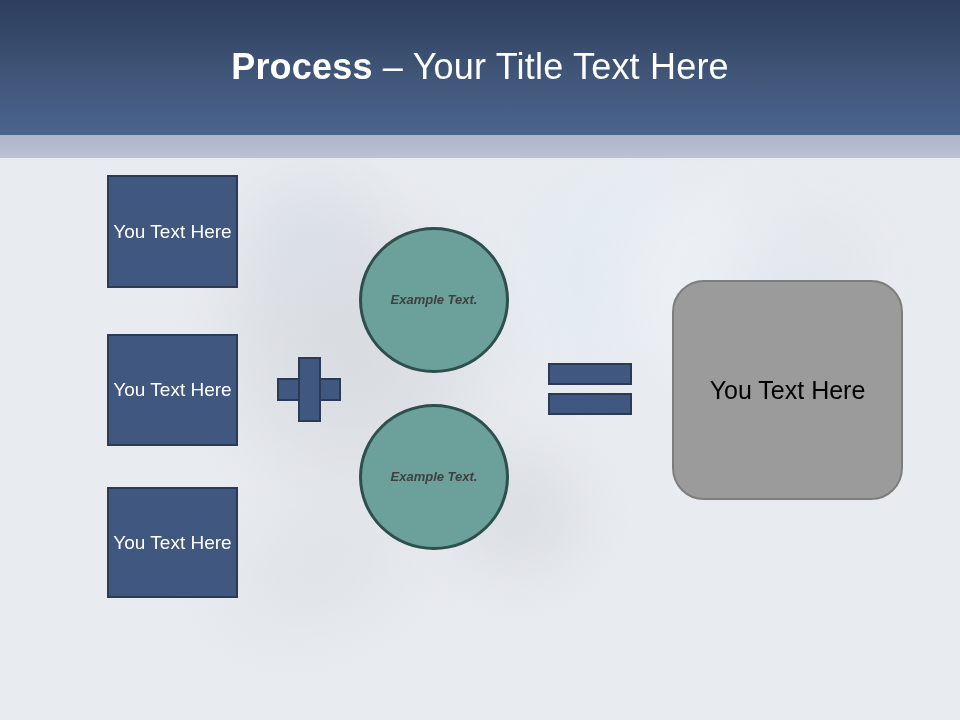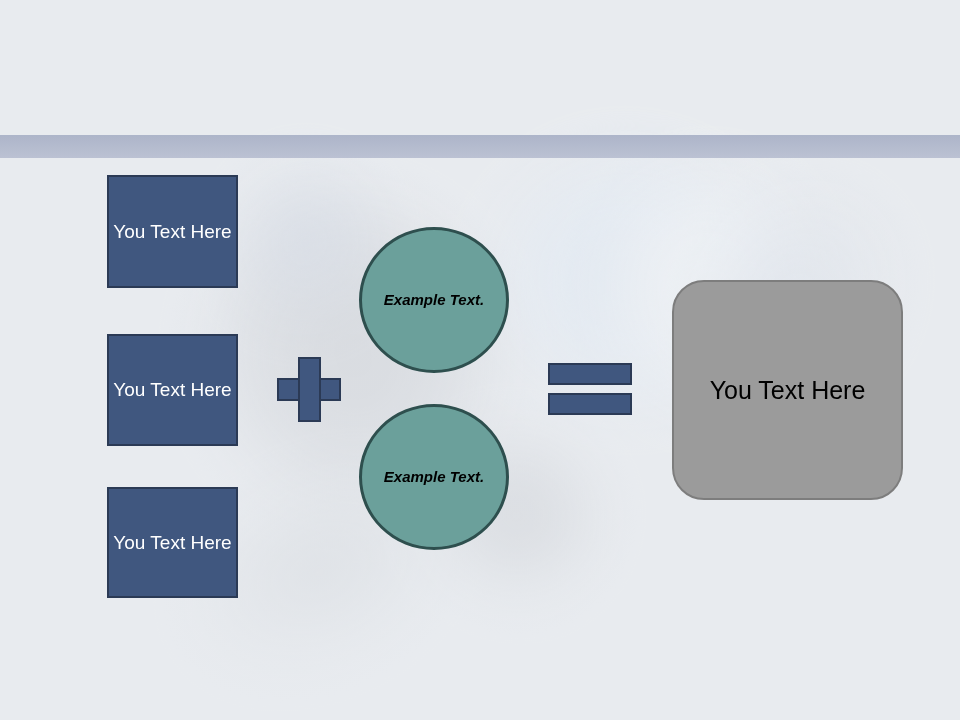--- a/index.html
+++ b/index.html
@@ -157,22 +157,22 @@
     position: absolute;
     width: 150px; height: 146px;
     border-radius: 50%;
     background: #6ba09b;
     border: 3px solid #2e4f4e;
     box-sizing: border-box;
     display: flex;
     align-items: center;
     justify-content: center;
     text-align: right;
-    color: #000000;
-    font-size: 15px;
+    color: #404040;
+    font-size: 13px;
     font-weight: bold;
     font-style: italic;
     line-height: 1.55;
     z-index: 5;
   }
   .tc1 { left: 359px; top: 227px; }
   .tc2 { left: 359px; top: 404px; }
 
   
   .equals {
@@ -218,20 +218,25 @@
     <div class="blob b3"></div>
     <div class="blob b4"></div>
     <div class="blob b1"></div>
     <div class="blob b7"></div>
     <div class="blob b5"></div>
     <div class="blob b6"></div>
     <div class="blob b2"></div>
   </div>
   <div class="bg-wash"></div>
 
+  <div class="header-bar">
+    <div class="header-title">
+      <span class="strong">Process</span><span class="light"> – Your Title Text Here</span>
+    </div>
+  </div>
   <div class="header-band"></div>
 
   <div class="blue-box bb1">You Text Here</div>
   <div class="blue-box bb2">You Text Here</div>
   <div class="blue-box bb3">You Text Here</div>
 
   <div class="plus">
     <div class="bar bar-h"></div>
     <div class="bar bar-v"></div>
     <div class="bar-fill"></div>

